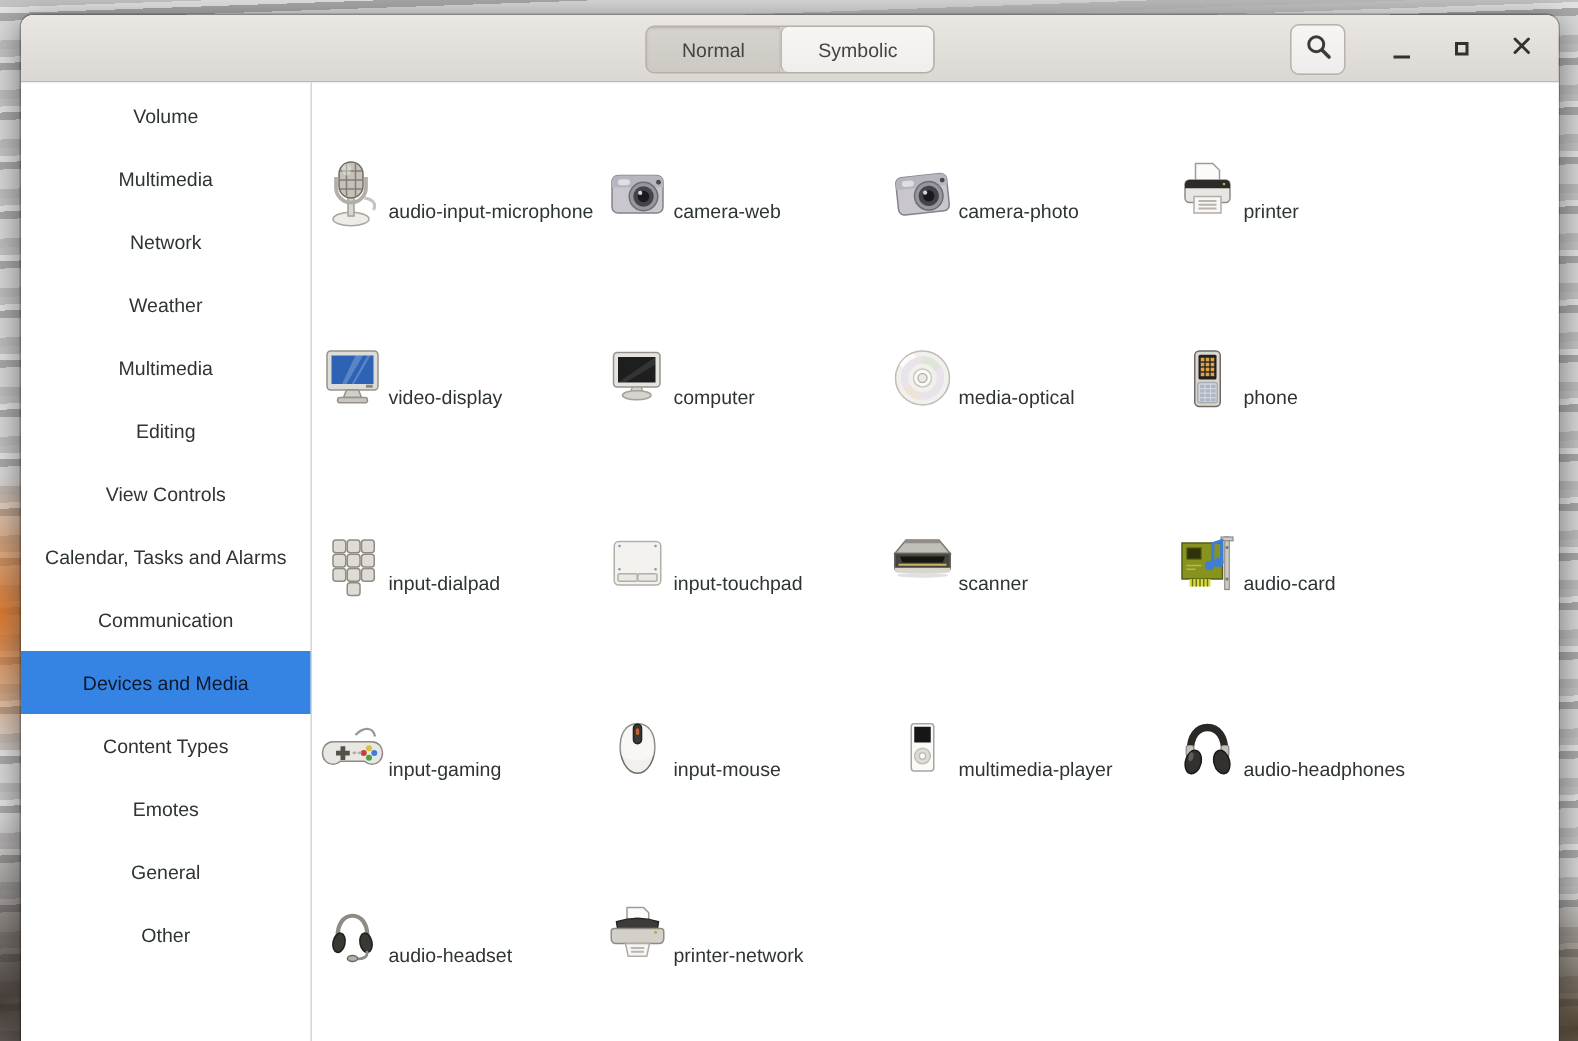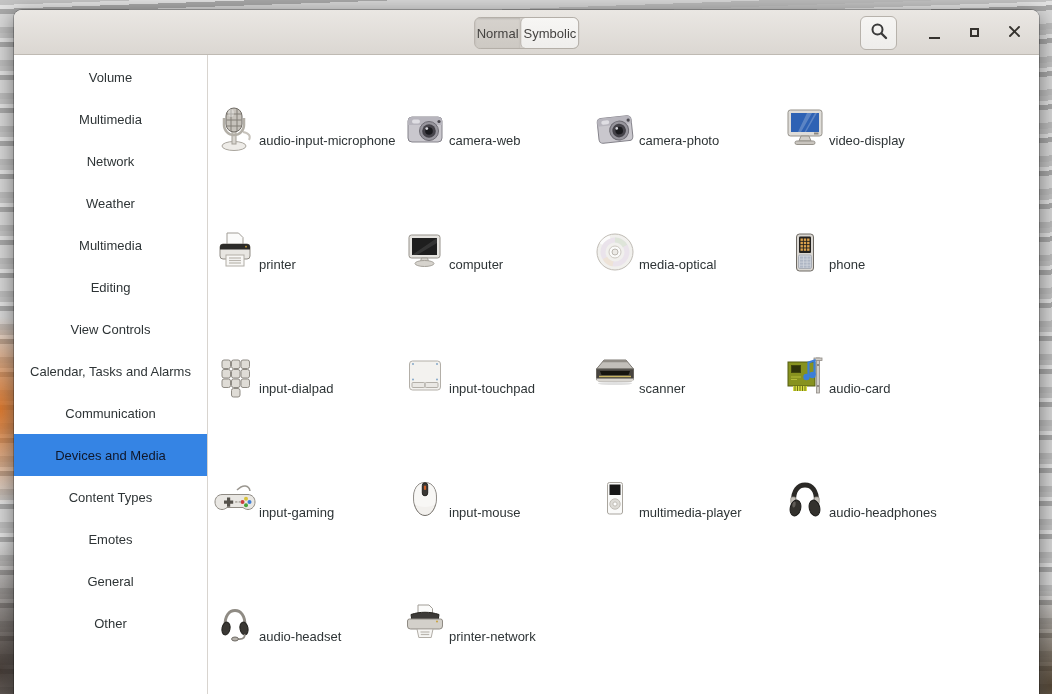--- a/index.html
+++ b/index.html
@@ -24,21 +24,21 @@
     border-bottom: 1px solid #bfbab3;
     border-radius: 8px 8px 0 0;
   }
   .toggle-group {
     position: absolute; left: 50%; top: 7px; transform: translateX(-50%);
     display: flex; height: 32px; border-radius: 6px;
     border: 1px solid #b4afa8; background: #d2cec9; overflow: hidden;
   }
   .seg-btn {
     border: none; font: 13px "Liberation Sans", sans-serif; color: #454341;
-    padding: 0 2px; cursor: pointer;
+    padding: 0 24px; cursor: pointer;
     background: linear-gradient(#d6d2cd, #cdc9c3);
     box-shadow: inset 0 1px 2px rgba(0,0,0,.12);
   }
   .seg-btn.raised {
     background: linear-gradient(#f7f6f4, #efeeec);
     box-shadow: none; border-left: 1px solid #b4afa8; border-radius: 5px;
   }
   .tb-right { position: absolute; right: 12px; top: 0; height: 45px; display: flex; align-items: center; gap: 14px; }
   .search-btn {
     width: 37px; height: 34px; border-radius: 6px; border: 1px solid #b7b2ab;
@@ -156,46 +156,46 @@
                 <circle cx="28" cy="26" r="3.8" fill="#1a1a1e"></circle>
                 <circle cx="25.8" cy="23.6" r="1.4" fill="#d4d4da"></circle>
               </g>
             </svg>
           </div>
           <div class="cell-label">camera-photo</div>
         </div>
         <div class="cell">
           <div class="cell-icon">
             <svg viewBox="0 0 48 48">
-              <rect x="7" y="5" width="34" height="26" rx="2.5" fill="#dedcd8" stroke="#96928b"></rect>
-              <rect x="10" y="8" width="28" height="19" fill="#2e62b4"></rect>
-              <path d="M26 8h5L20 27h-3zM34 8h2L25 27h-1.5z" fill="#fff" opacity=".22"></path>
-              <rect x="33" y="27.5" width="4.5" height="2" fill="#8c8881"></rect>
-              <path d="M20 31h8l2 5H18z" fill="#d2cfc9" stroke="#96928b"></path>
-              <rect x="14" y="36" width="20" height="3.5" rx="1.75" fill="#c9c5bf" stroke="#96928b"></rect>
-            </svg>
-          </div>
-          <div class="cell-label">video-display</div>
-        </div>
-        <div class="cell">
-          <div class="cell-icon">
-            <svg viewBox="0 0 48 48">
               <path d="M16 4h11.5L32 8.5V16H16z" fill="#fbfbfa" stroke="#a19d96"></path>
               <rect x="9" y="15" width="30" height="15" rx="3" fill="#e8e6e2" stroke="#8f8b84"></rect>
               <path d="M9 18a3 3 0 0 1 3-3h24a3 3 0 0 1 3 3v2.5H9z" fill="#2c2b29"></path>
               <circle cx="35" cy="17.7" r="0.9" fill="#caa23c"></circle>
               <rect x="15" y="26" width="18" height="11" fill="#f8f7f5" stroke="#b1ada6"></rect>
               <g stroke="#b9b5ae" stroke-width="1.2">
                 <line x1="18" y1="29" x2="30" y2="29"></line>
                 <line x1="18" y1="31.5" x2="30" y2="31.5"></line>
                 <line x1="18" y1="34" x2="30" y2="34"></line>
               </g>
             </svg>
           </div>
           <div class="cell-label">printer</div>
+        </div>
+        <div class="cell">
+          <div class="cell-icon">
+            <svg viewBox="0 0 48 48">
+              <rect x="7" y="5" width="34" height="26" rx="2.5" fill="#dedcd8" stroke="#96928b"></rect>
+              <rect x="10" y="8" width="28" height="19" fill="#2e62b4"></rect>
+              <path d="M26 8h5L20 27h-3zM34 8h2L25 27h-1.5z" fill="#fff" opacity=".22"></path>
+              <rect x="33" y="27.5" width="4.5" height="2" fill="#8c8881"></rect>
+              <path d="M20 31h8l2 5H18z" fill="#d2cfc9" stroke="#96928b"></path>
+              <rect x="14" y="36" width="20" height="3.5" rx="1.75" fill="#c9c5bf" stroke="#96928b"></rect>
+            </svg>
+          </div>
+          <div class="cell-label">video-display</div>
         </div>
         <div class="cell">
           <div class="cell-icon">
             <svg viewBox="0 0 48 48">
               <rect x="8" y="6" width="31" height="23" rx="2.5" fill="#e6e4e0" stroke="#96928b"></rect>
               <rect x="11" y="9" width="25" height="17" fill="#1e1e1e"></rect>
               <path d="M11 26L36 9v5L16 26z" fill="#ffffff" opacity=".1"></path>
               <path d="M20.5 29h6l1.2 4h-8.4z" fill="#d6d3cd" stroke="#a5a19a"></path>
               <ellipse cx="23.5" cy="34.5" rx="9.5" ry="3" fill="#d6d3cd" stroke="#a5a19a"></ellipse>
             </svg>

